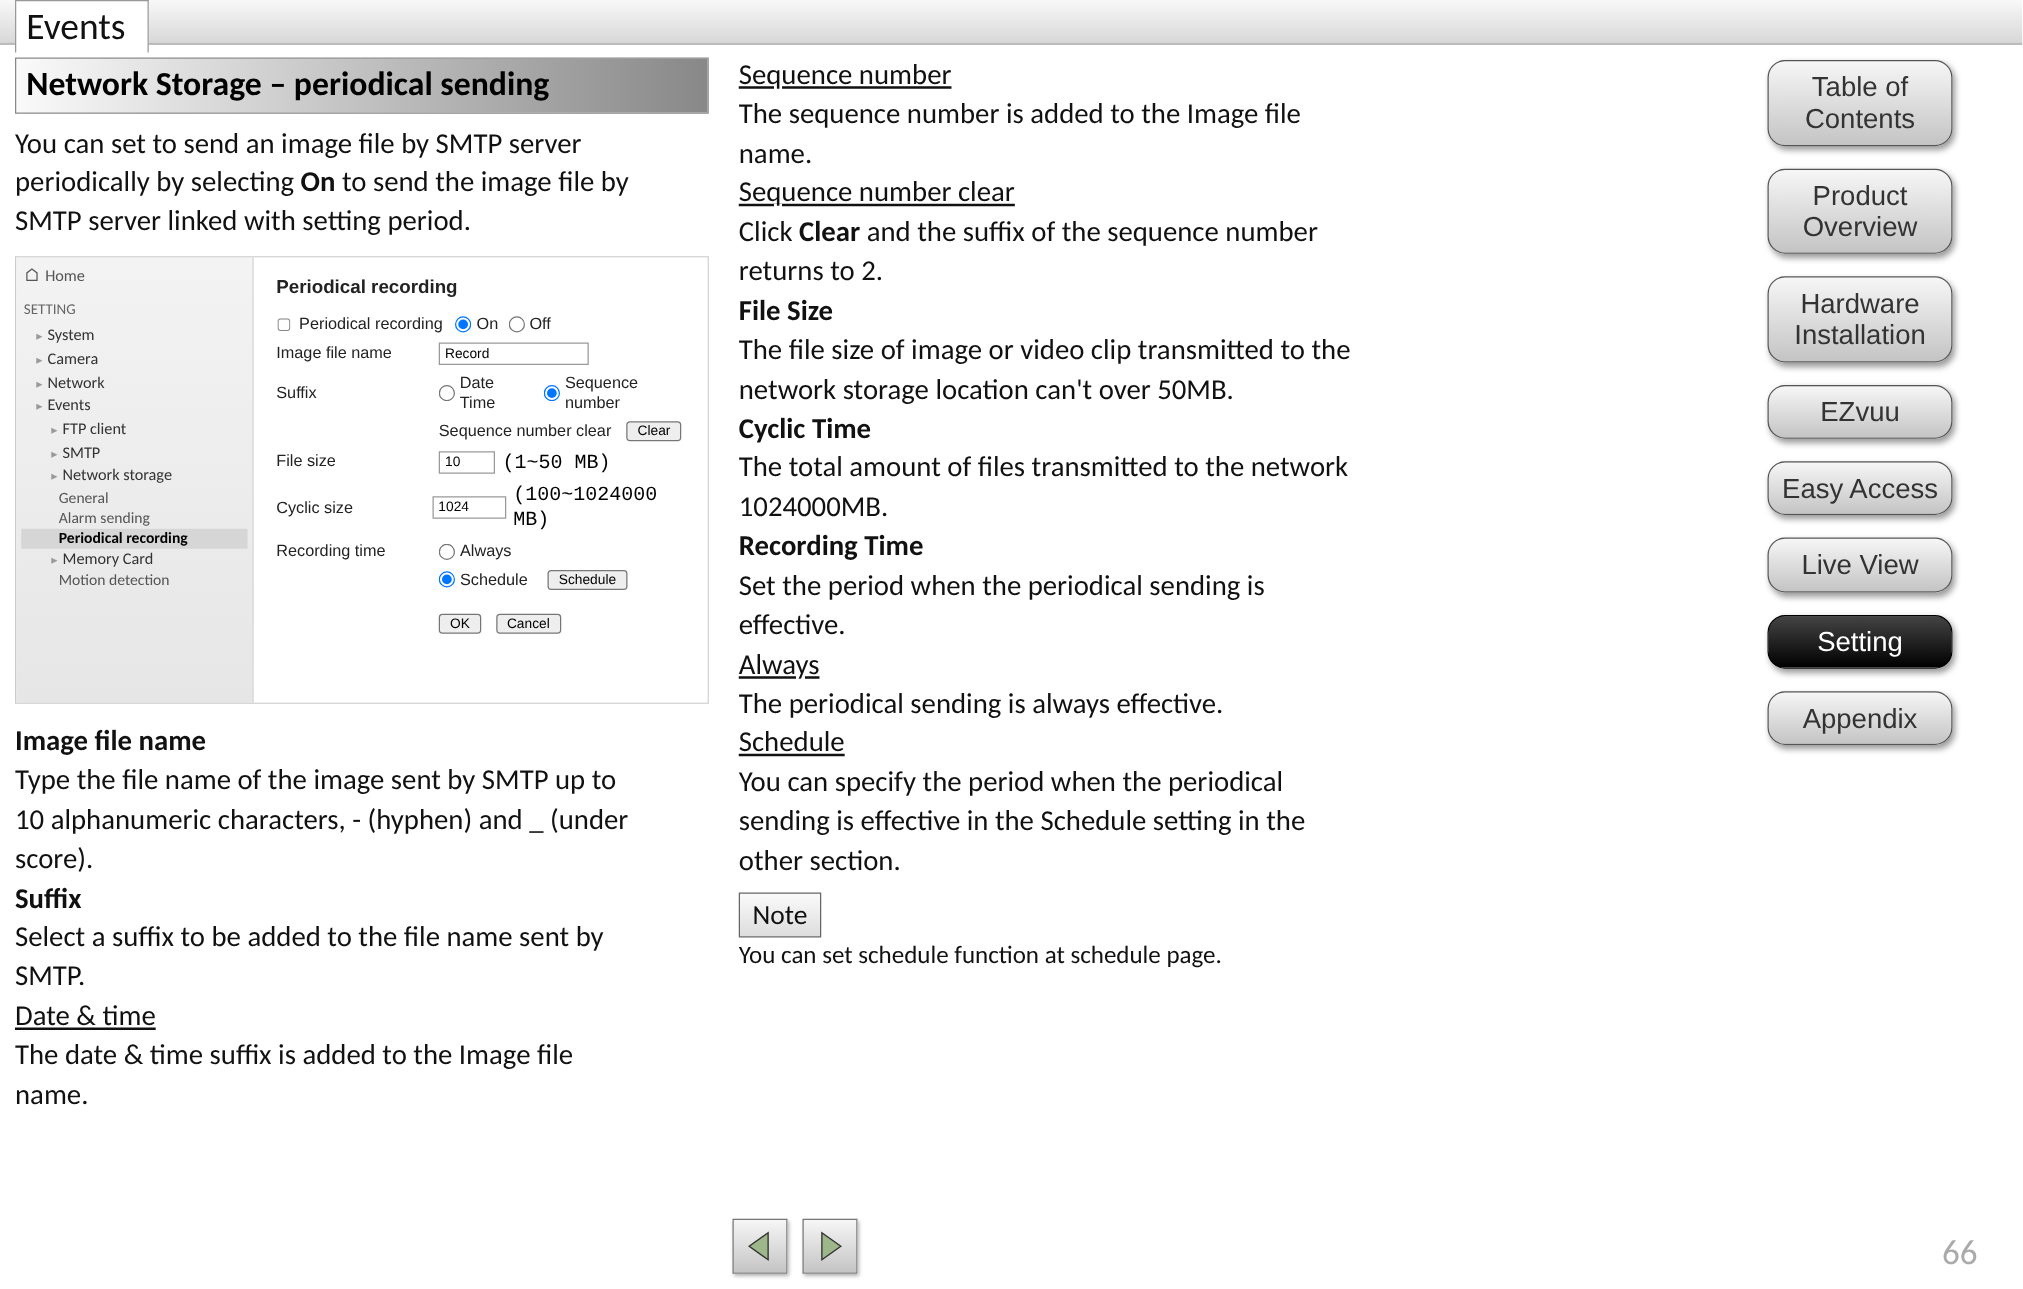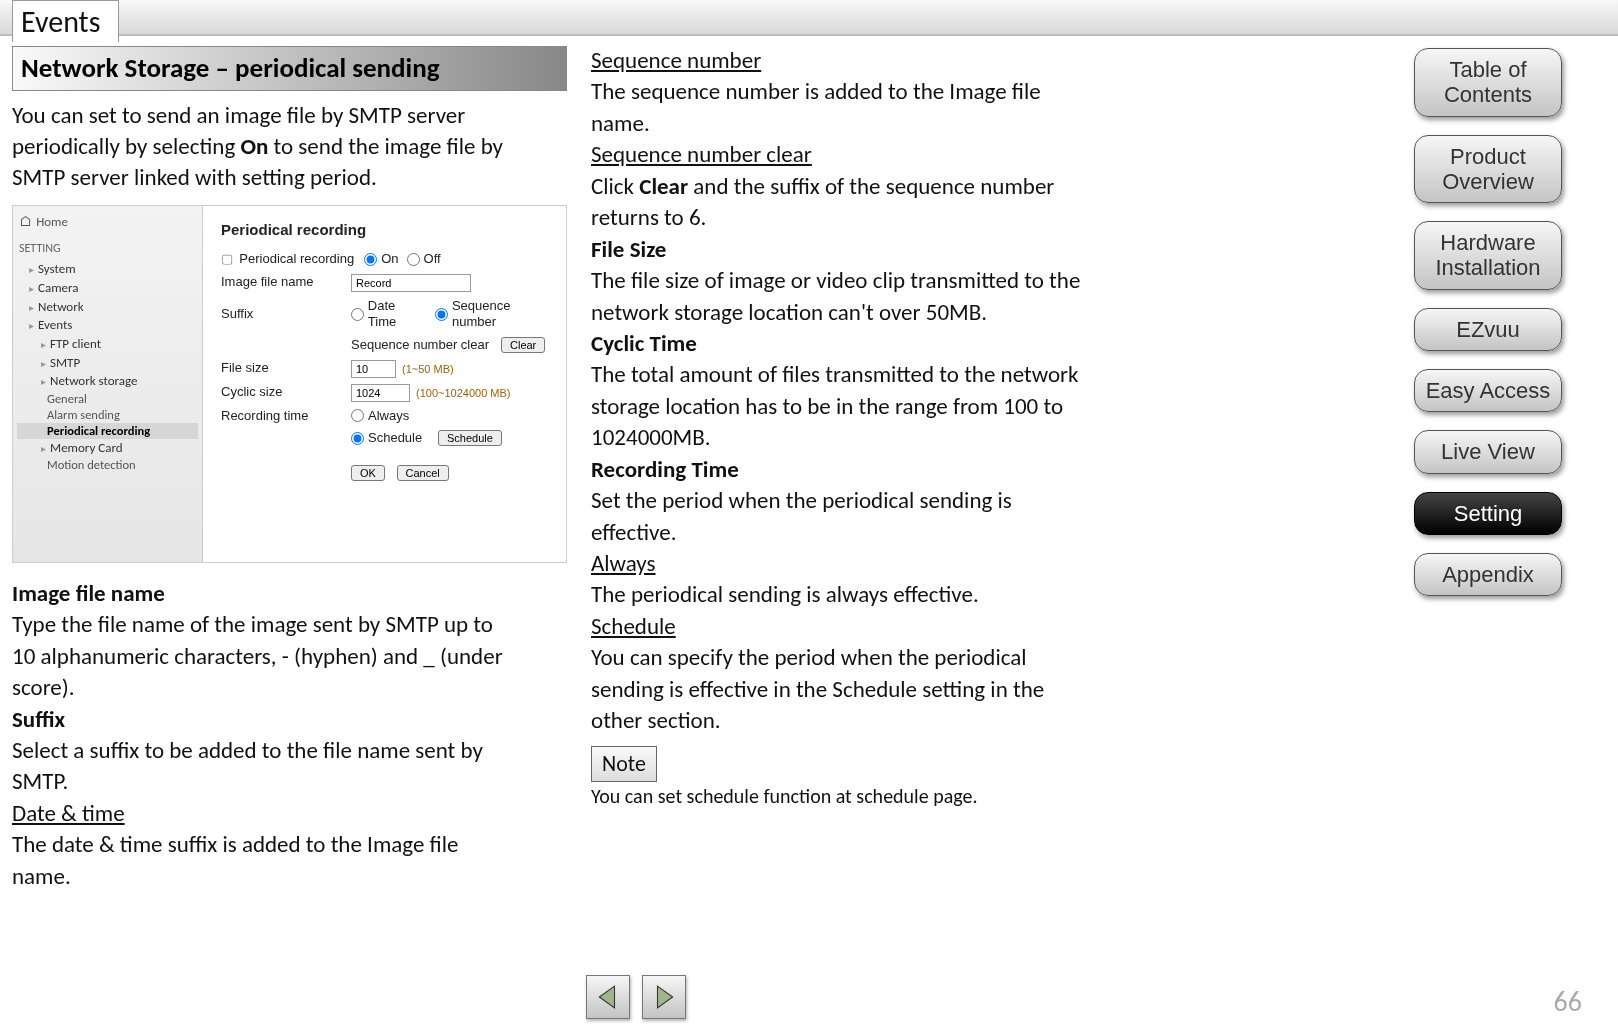--- a/index.html
+++ b/index.html
@@ -87,21 +87,21 @@
   }
   .ss-body h3 { font-size: 15px; font-weight: 700; margin-bottom: 12px; }
   .ss-body .row { display: flex; align-items: center; margin-bottom: 6px; }
   .ss-body .lbl { width: 130px; color: #222; }
   .ss-body input[type="text"] { border: 1px solid #999; padding: 1px 4px; font-size: 11px; height: 18px; }
   .ss-body input.w1 { width: 120px; }
   .ss-body input.w2 { width: 45px; }
   .ss-body input.w3 { width: 59px; }
   .ss-body button.mini { font-size: 11px; padding: 1px 8px; border: 1px solid #777; background: #eee; border-radius: 3px; }
   .ss-body .okrow { margin-top: 18px; padding-left: 130px; }
-  .ss-body .unit { font-size: 11px; color: #a16207; margin-left: 6px; }
+  .ss-body .unit { font-size: 16px; color: #000000; margin-left: 6px; font-family: Liberation Mono, monospace; }
   .ss-body .radio { margin-right: 4px; }
   .note-box {
     display: inline-block;
     border: 1px solid #666;
     background: linear-gradient(to bottom, #fafafa, #ddd);
     padding: 3px 10px;
     font-size: 22px;
     margin: 8px 0 2px 0;
   }
   .note-text { font-size: 20px; }
@@ -258,27 +258,26 @@
   </div>
 
   <div class="col">
     <p class="ul">Sequence number</p>
     <p>The sequence number is added to the Image file</p>
     <p>name.</p>
     <p class="ul">Sequence number clear</p>
     <p>
       <span>Click </span><b>Clear</b><span> and the suffix of the sequence number</span>
     </p>
-    <p>returns to 6.</p>
+    <p>returns to 2.</p>
     <p class="bold">File Size</p>
     <p>The file size of image or video clip transmitted to the</p>
     <p>network storage location can't over 50MB.</p>
     <p class="bold">Cyclic Time</p>
     <p>The total amount of files transmitted to the network</p>
-    <p>storage location has to be in the range from 100 to</p>
     <p>1024000MB.</p>
     <p class="bold">Recording Time</p>
     <p>Set the period when the periodical sending is</p>
     <p>effective.</p>
     <p class="ul">Always</p>
     <p>The periodical sending is always effective.</p>
     <p class="ul">Schedule</p>
     <p>You can specify the period when the periodical</p>
     <p>sending is effective in the Schedule setting in the</p>
     <p>other section.</p>

